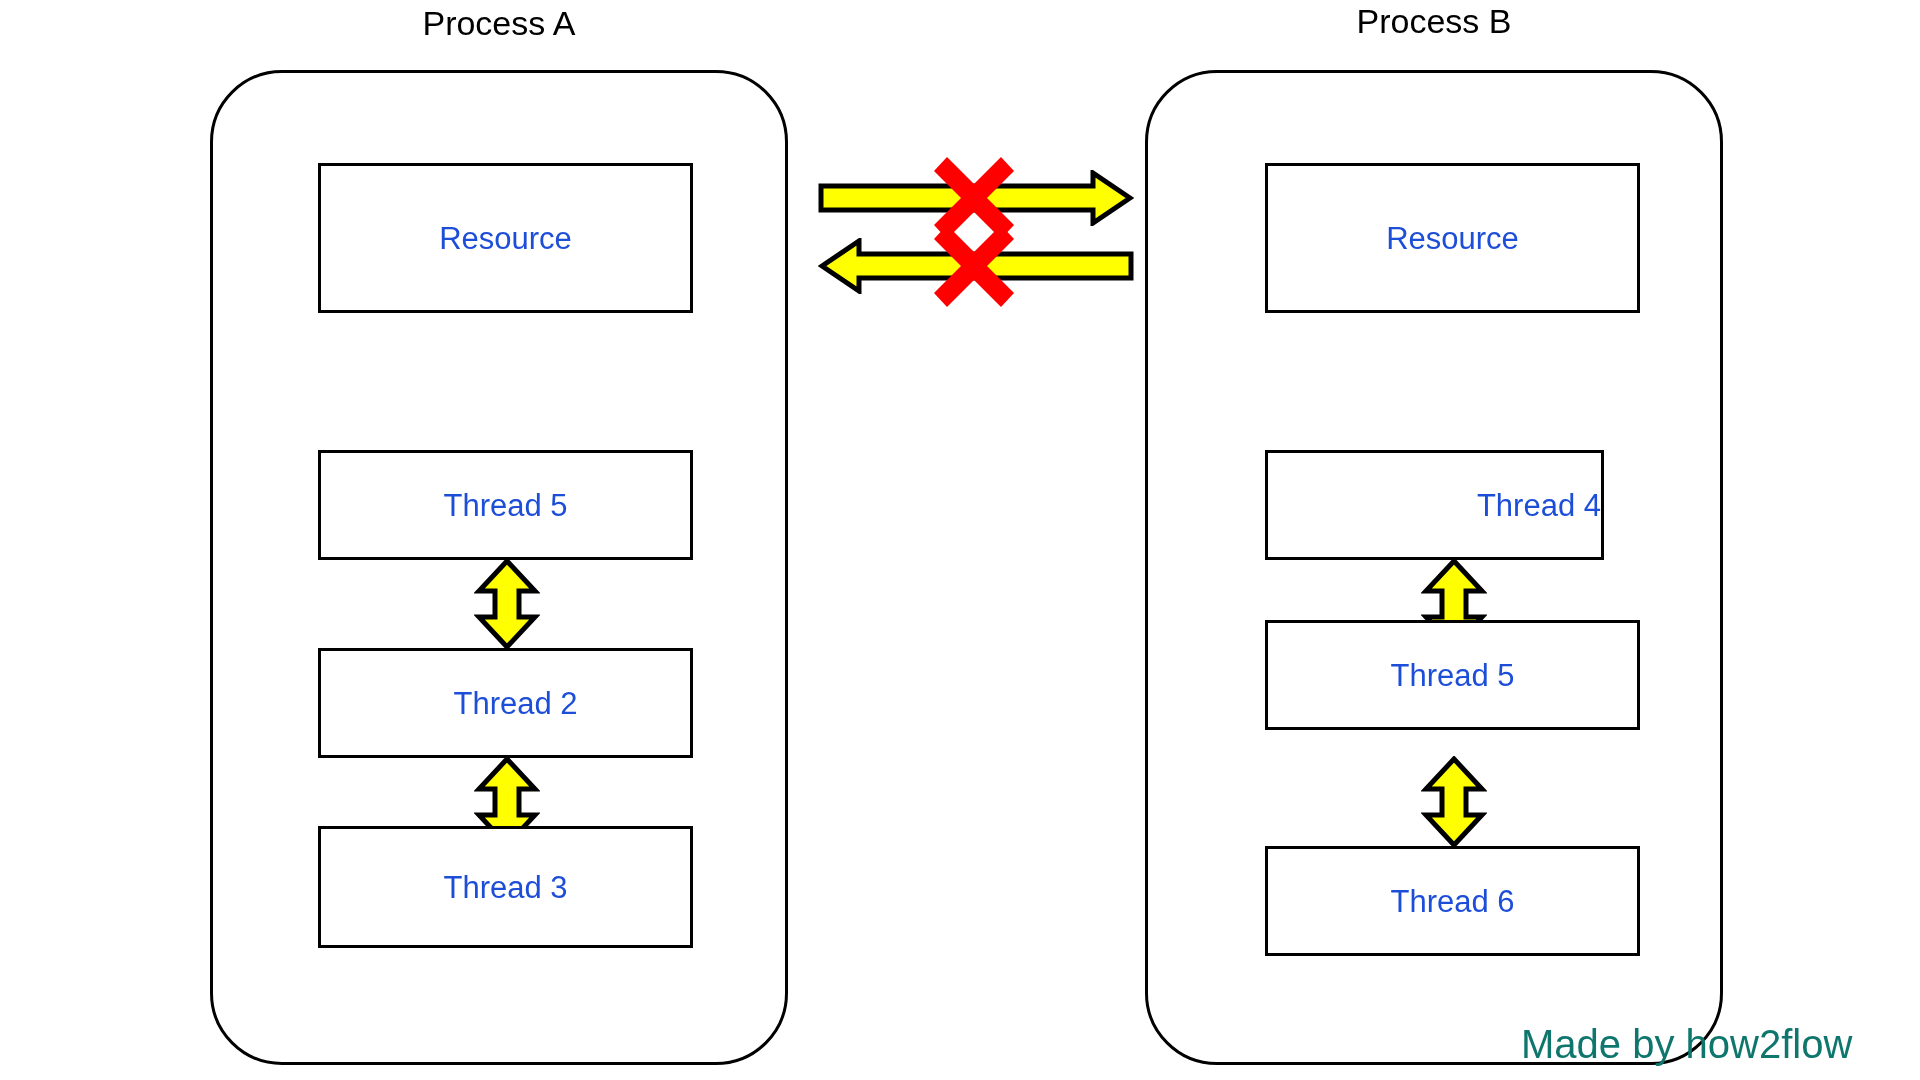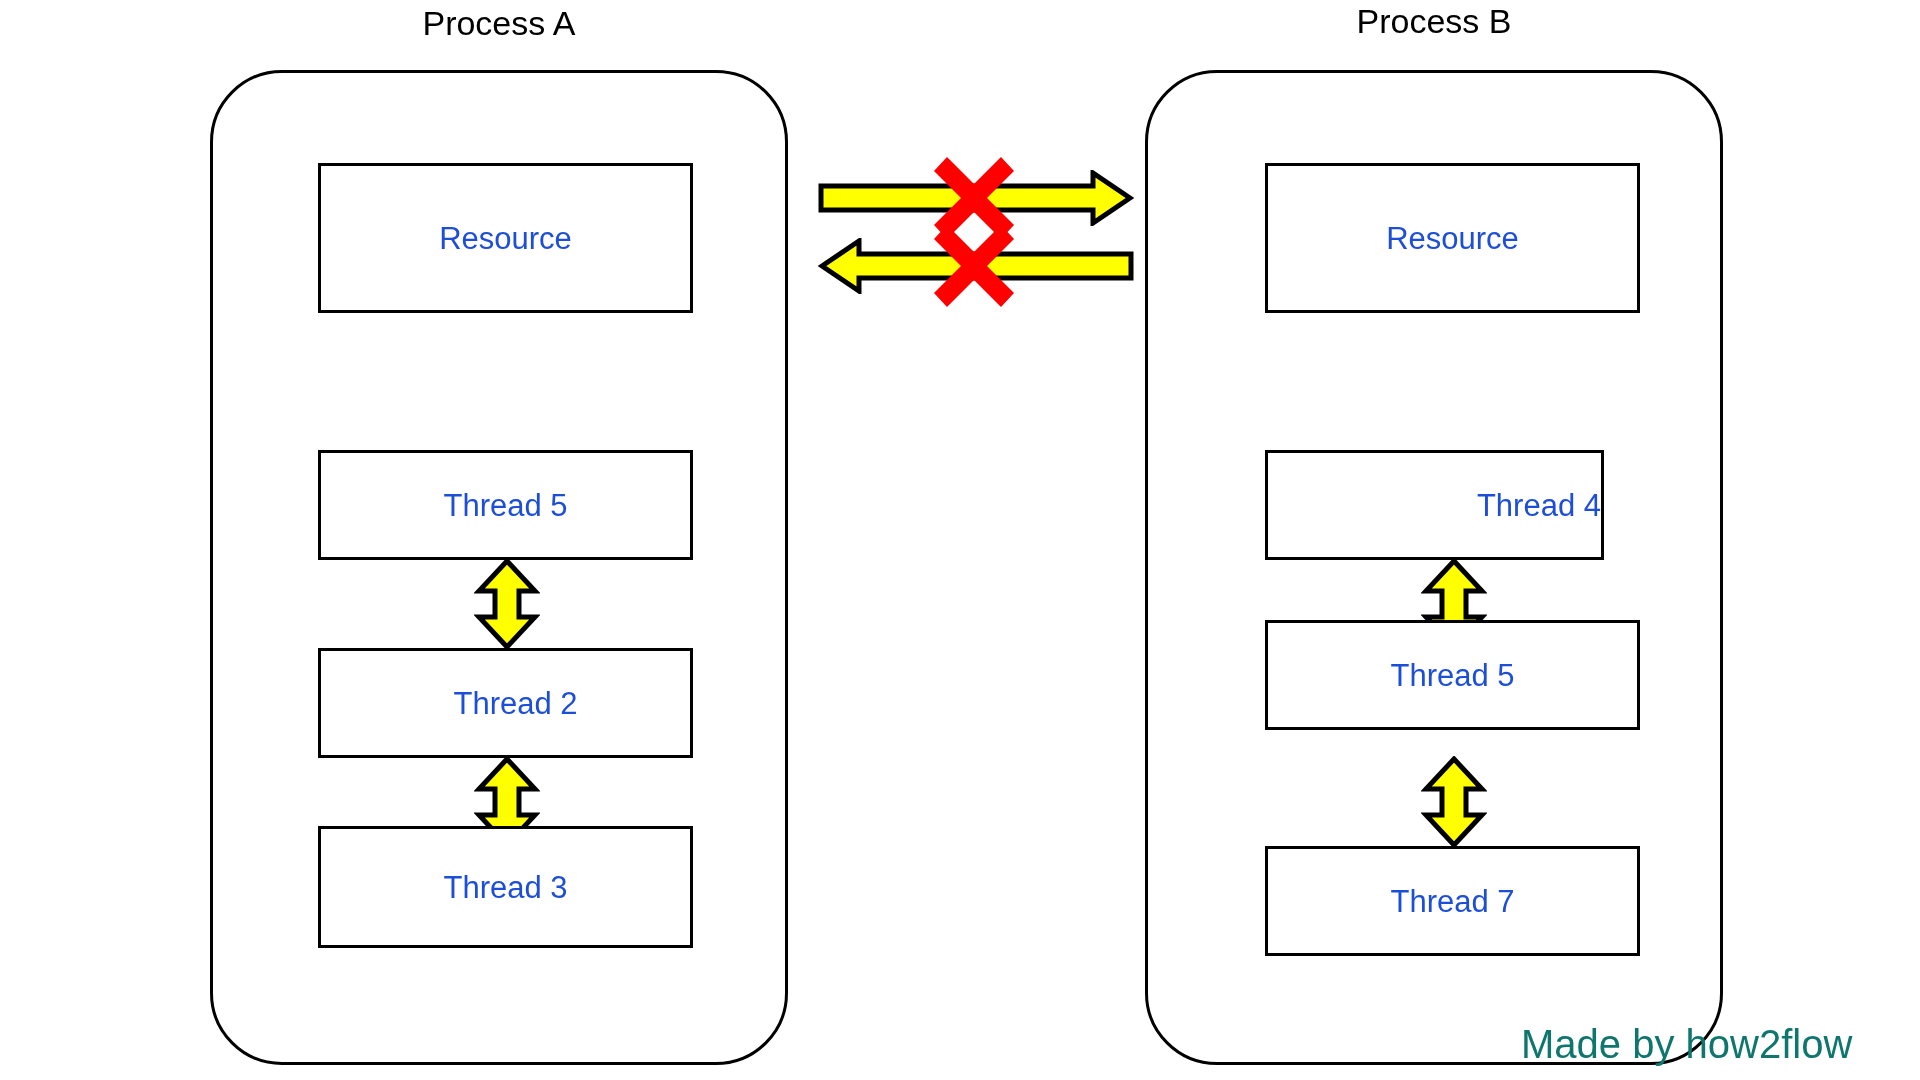--- a/index.html
+++ b/index.html
@@ -141,18 +141,18 @@
 
   <div class="node-box" style="left:1265px; top:620px; width:375px; height:110px;">
     <span class="node-label">Thread 5</span>
   </div>
 
   <svg class="v-arrow" style="left:1421px; top:756px;" width="66" height="92" viewBox="0 0 66 92">
     <polygon points="33,3 61,33 45,33 45,59 61,59 33,89 5,59 21,59 21,33 5,33" fill="#ffff00" stroke="#000000" stroke-width="5" stroke-linejoin="miter"></polygon>
   </svg>
 
   <div class="node-box" style="left:1265px; top:846px; width:375px; height:110px;">
-    <span class="node-label">Thread 7</span>
+    <span class="node-label">Thread 6</span>
   </div>
 
   <div class="watermark" style="left:1521px; top:1024px;">Made by how2flow</div>
 
 </div>
 
 </body></html>

